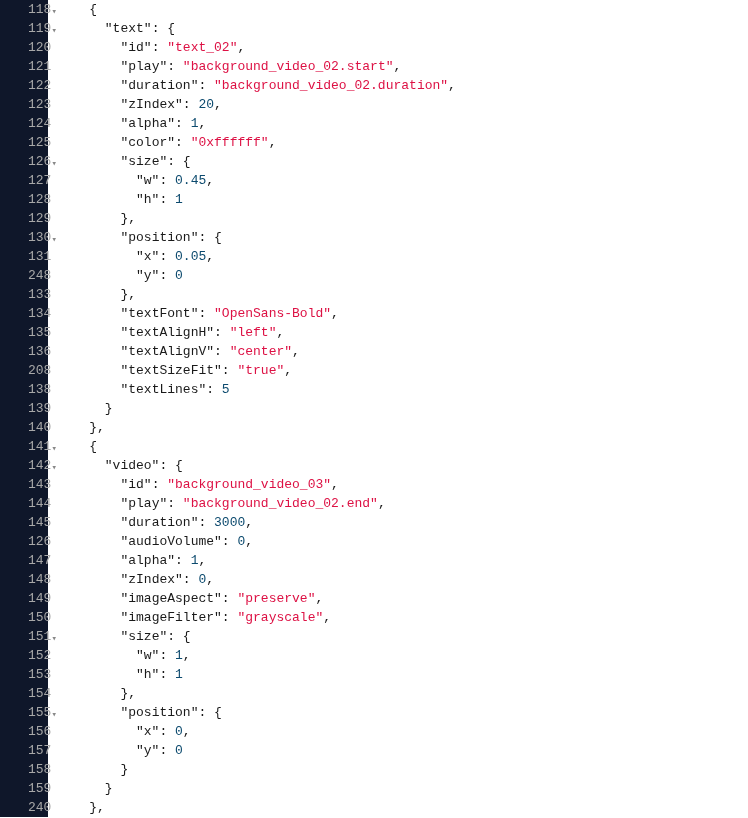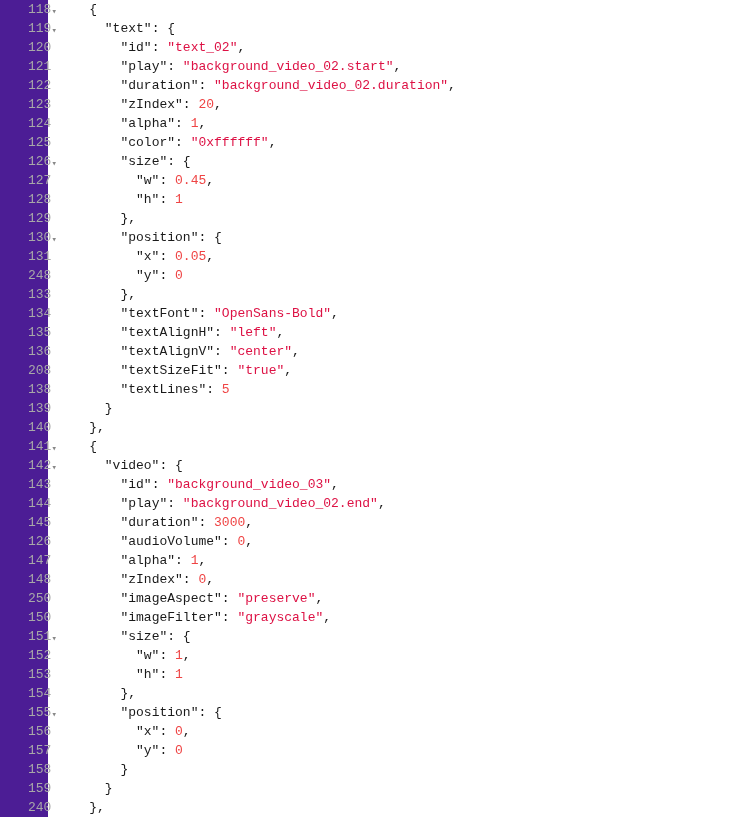--- a/index.html
+++ b/index.html
@@ -6,21 +6,21 @@
   body {
     font-family: Menlo, Monaco, Consolas, "Courier New", monospace;
     font-size: 13px;
     line-height: 19px;
     background: #ffffff;
     color: #1a1a1a;
     display: flex;
     width: 748px;
   }
   .gutter {
-    background: #4c1d95;
+    background: #0f172a;
     color: #a8a8a8;
     text-align: center;
     user-select: none;
     width: 48px;
     flex-shrink: 0;
     padding-left: 28px;
   }
   .gutter-line {
     padding-right: 6px;
     position: relative;
@@ -37,21 +37,21 @@
   .code {
     flex: 1;
     background: #ffffff;
     padding-left: 10px;
     white-space: pre;
   }
   .code-line { height: 19px; }
   .p { color: #1a1a1a; } 
   .k { color: #1a1a1a; } 
   .s { color: #dd1144; } 
-  .n { color: #ef4444; } 
+  .n { color: #0c4a6e; } 
 </style>
 </head>
 <body>
 
 <div class="gutter" id="gutter">
     <div class="gutter-line">118<span class="fold">▾</span></div>
     <div class="gutter-line">119<span class="fold">▾</span></div>
     <div class="gutter-line">120</div>
     <div class="gutter-line">121</div>
     <div class="gutter-line">122</div>
@@ -74,21 +74,21 @@
     <div class="gutter-line">139</div>
     <div class="gutter-line">140</div>
     <div class="gutter-line">141<span class="fold">▾</span></div>
     <div class="gutter-line">142<span class="fold">▾</span></div>
     <div class="gutter-line">143</div>
     <div class="gutter-line">144</div>
     <div class="gutter-line">145</div>
     <div class="gutter-line">126</div>
     <div class="gutter-line">147</div>
     <div class="gutter-line">148</div>
-    <div class="gutter-line">250</div>
+    <div class="gutter-line">149</div>
     <div class="gutter-line">150</div>
     <div class="gutter-line">151<span class="fold">▾</span></div>
     <div class="gutter-line">152</div>
     <div class="gutter-line">153</div>
     <div class="gutter-line">154</div>
     <div class="gutter-line">155<span class="fold">▾</span></div>
     <div class="gutter-line">156</div>
     <div class="gutter-line">157</div>
     <div class="gutter-line">158</div>
     <div class="gutter-line">159</div>

